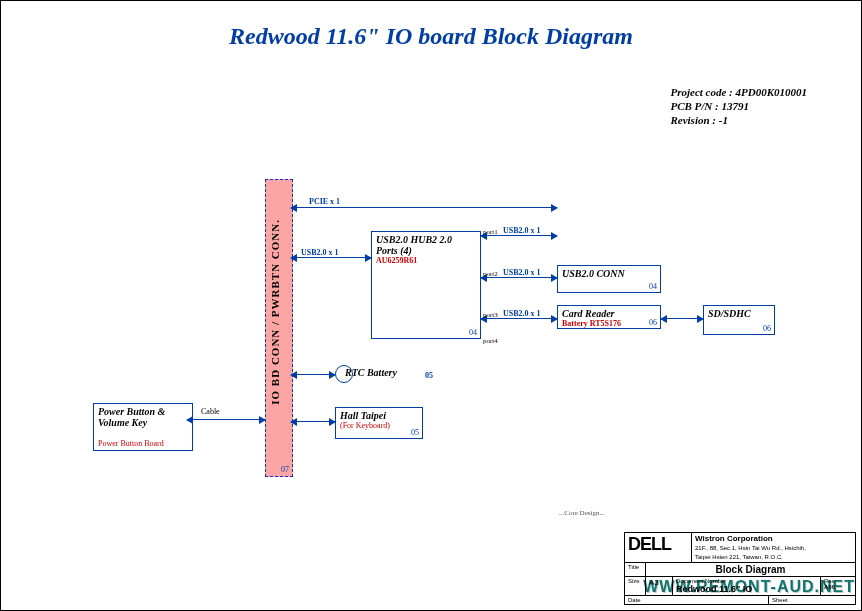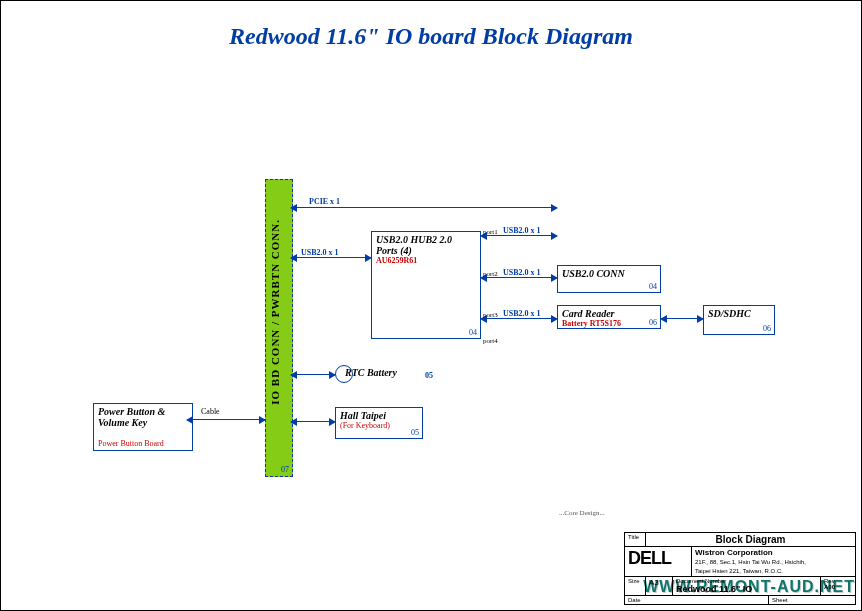--- a/index.html
+++ b/index.html
@@ -4,21 +4,21 @@
 <style>
 body{margin:0;font-family:"Times New Roman",serif;background:#fff}
 .sheet{position:relative;width:862px;height:611px;border:1px solid #000;box-sizing:border-box}
 .title{position:absolute;left:0;right:0;top:22px;text-align:center;font-style:italic;font-weight:bold;font-size:24px;color:#003da5}
 .proj{position:absolute;right:54px;top:84px;font-style:italic;font-weight:bold;font-size:11px;line-height:14px;color:#000}
 .blk{position:absolute;border:1.5px solid #003da5;padding:2px 4px;box-sizing:border-box}
 .blk .nm{font-style:italic;font-weight:bold;font-size:10px;color:#000}
 .blk .sub{font-size:8px;color:#c00;font-weight:bold}
 .blk .subb{font-size:8px;color:#c00}
 .ref{position:absolute;right:3px;bottom:1px;font-size:8px;color:#003da5}
-.vbus{position:absolute;left:264px;top:178px;width:26px;height:296px;border:1.5px dashed #1030c0;background:#84cc16}
+.vbus{position:absolute;left:264px;top:178px;width:26px;height:296px;border:1.5px dashed #1030c0;background:#fca5a5}
 .vlabel{position:absolute;left:268px;top:218px;writing-mode:vertical-rl;transform:rotate(180deg);font-size:11px;font-weight:bold;letter-spacing:1px}
 .sig{position:absolute;font-size:8px;font-weight:bold;color:#003da5}
 .arr{position:absolute;height:0;border-top:1px solid #003da5}
 .arr::before,.arr::after{content:"";position:absolute;top:-4px;width:0;height:0;border-top:4px solid transparent;border-bottom:4px solid transparent}
 .arr::before{left:-1px;border-right:7px solid #003da5}
 .arr::after{right:-1px;border-left:7px solid #003da5}
 .circ{position:absolute;width:16px;height:16px;border:1.5px solid #003da5;border-radius:50%}
 .portlbl{position:absolute;font-size:7px;color:#000}
 .footer{position:absolute;right:5px;bottom:5px;width:230px;border:1px solid #000;font-family:Arial,sans-serif;font-size:8px}
 .footer .row{display:flex;border-top:1px solid #000}
@@ -29,20 +29,25 @@
 .watermark{position:absolute;right:6px;bottom:14px;font-family:Arial,sans-serif;font-weight:900;font-size:16px;color:#0f766e;letter-spacing:1px;filter:drop-shadow(1px 1px 0 #ccc)}
 .core{position:absolute;font-size:7px;color:#555}
 </style>
 </head>
 <body>
 
 <div class="sheet">
 
 <div class="title">Redwood 11.6" IO board Block Diagram</div>
 
+<div class="proj">
+<span>Project code :</span> <span>4PD00K010001</span><br>
+<span>PCB P/N :</span> <span>13791</span><br>
+<span>Revision :</span> <span>-1</span>
+</div>
 
 <div class="vbus">
 <span class="ref" style="bottom:2px">07</span>
 </div>
 <div class="vlabel">IO BD CONN / PWRBTN CONN.</div>
 
 <div class="blk" style="left:92px;top:402px;width:100px;height:48px">
 <div class="nm">Power Button &amp; Volume Key</div>
 <div class="subb" style="position:absolute;bottom:2px;left:4px">Power Button Board</div>
 </div>
@@ -99,27 +104,27 @@
 <span class="ref">05</span>
 </div>
 <div class="arr" style="left:290px;top:420px;width:44px"></div>
 
 <div class="core" style="left:558px;top:508px">...Core Design...</div>
 
 <div class="watermark">WWW.REMONT-AUD.NET</div>
 
 <div class="footer">
 <div class="row">
-        <div class="cell" style="width:14px;font-size:6px">Title</div>
-        <div class="cell" style="flex:1;text-align:center;font-weight:bold;font-size:10px">Block Diagram</div>
-      </div>
-<div class="row">
         <div class="cell" style="width:60px"><span class="dell">DELL</span></div>
         <div class="cell" style="flex:1"><b>Wistron Corporation</b><br><span style="font-size:6px;white-space:pre-line">21F., 88, Sec.1, Hsin Tai Wu Rd., Hsichih,
 Taipei Hsien 221, Taiwan, R.O.C.</span></div>
+      </div>
+<div class="row">
+        <div class="cell" style="width:14px;font-size:6px">Title</div>
+        <div class="cell" style="flex:1;text-align:center;font-weight:bold;font-size:10px">Block Diagram</div>
       </div>
 <div class="row">
         <div class="cell" style="width:14px;font-size:6px">Size</div>
         <div class="cell" style="width:20px">A3</div>
         <div class="cell" style="flex:1;font-size:6px"><span>Document Number</span><br><b style="font-size:9px">Redwood 11.6" IO</b></div>
         <div class="cell" style="width:28px;font-size:6px"><span>Rev</span><br><b>A00</b></div>
       </div>
 <div class="row">
         <div class="cell" style="flex:1;font-size:6px">Date</div>
         <div class="cell" style="width:80px;font-size:6px">Sheet</div>

